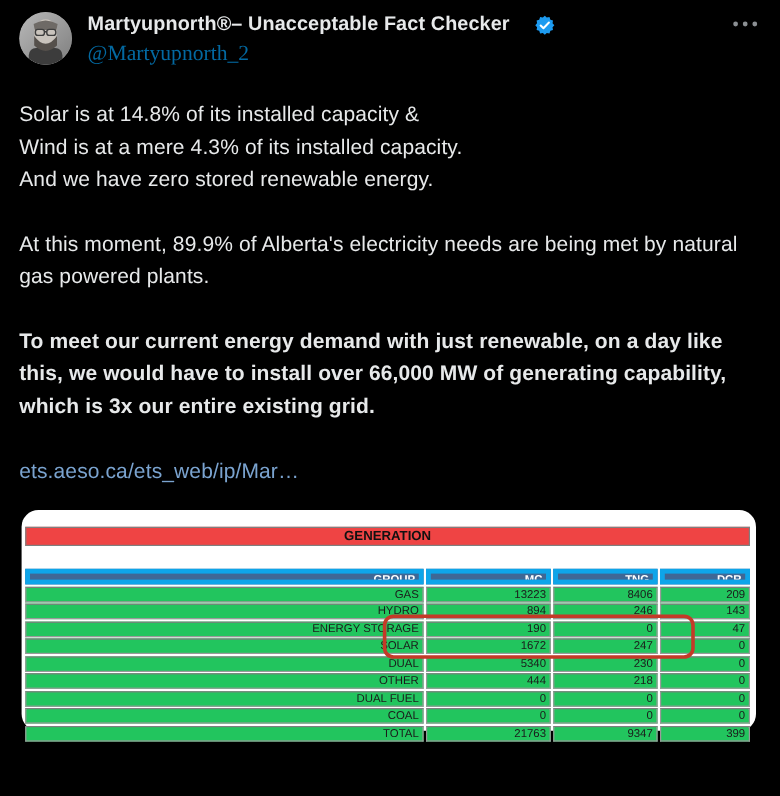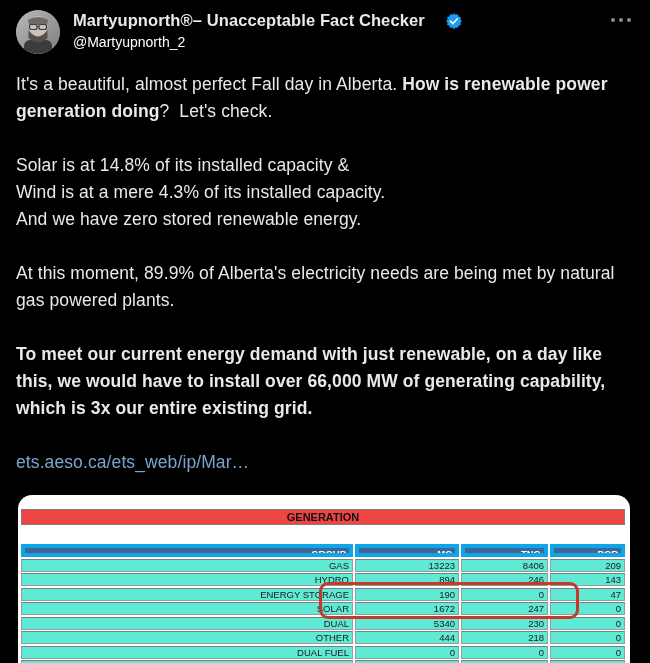--- a/index.html
+++ b/index.html
@@ -14,21 +14,21 @@
   
   .tweet-header{display:flex;align-items:flex-start;}
   .avatar{
     width:44px;height:44px;border-radius:50%;overflow:hidden;flex:0 0 44px;
     background:#8d8d8d;cursor:pointer;
   }
   .names{margin-left:13px;padding-top:1px;min-width:0;}
   .name-row{display:flex;align-items:center;gap:20px;}
   .display-name{font-weight:bold;font-size:16.5px;letter-spacing:.1px;white-space:nowrap;}
   .badge{width:18px;height:18px;flex:0 0 18px;margin-top:1px;}
-  .handle{color:#ffffff;font-size:14px;margin-top:4px;}
+  .handle{color:#0369a1;font-size:18px;margin-top:4px;font-family:Liberation Serif, serif;}
   .more-btn{margin-left:auto;padding:6px 6px 10px 10px;cursor:pointer;display:flex;gap:4px;margin-top:2px;}
   .more-btn i{width:4px;height:4px;border-radius:50%;background:#8b8f93;display:block;}
 
   
   .tweet-body{width:625px;font-size:17.5px;line-height:27px;letter-spacing:.1px;}
   .tweet-body .para{margin-top:27px;}
   .tweet-body .para.first{margin-top:17px;}
   .b{font-weight:bold;}
   .line{display:block;}
   .tweet-link{color:#7aa3cf;text-decoration:none;display:inline-block;margin-top:27px;cursor:pointer;}
@@ -50,21 +50,21 @@
   .cell{
     box-sizing:border-box;height:13px;line-height:10.5px;
     font-size:9.5px;text-align:right;padding:1px 3px 0 0;
     overflow:hidden;white-space:nowrap;
   }
   .hcell{
     background:#3f6795;color:#fff;font-weight:bold;
     border:4px solid #0ea5e9;
   }
   .dcell{
-    background:#5eead4;color:#1b1b1b;
+    background:#22c55e;color:#1b1b1b;
     border:1px solid #9a9a9a;border-top-color:#7e7e7e;
   }
   .red-box{
     position:absolute;left:301px;top:87px;width:254px;height:31px;
     border:3px solid #c43a28;border-radius:9px;z-index:3;
     pointer-events:none;
   }
 </style>
 </head>
 <body>
@@ -106,21 +106,20 @@
       <div class="handle">@Martyupnorth_2</div>
     </div>
     <div class="more-btn" title="More">
       <i></i>
         <i></i>
         <i></i>
     </div>
   </div>
 
   <div class="tweet-body">
-    <div class="para first"><span>It's a beautiful, almost perfect Fall day in Alberta. </span><span class="b">How is renewable power generation doing</span><span>?&nbsp; Let's check.</span></div>
 
     <div class="para">
       <span class="line">Solar is at 14.8% of its installed capacity &amp;</span>
       <span class="line">Wind is at a mere 4.3% of its installed capacity.</span>
       <span class="line">And we have zero stored renewable energy.</span>
     </div>
 
     <div class="para">At this moment, 89.9% of Alberta's electricity needs are being met by natural gas powered plants.</div>
 
     <div class="para b">To meet our current energy demand with just renewable, on a day like this, we would have to install over 66,000 MW of generating capability, which is 3x our entire existing grid.</div>

